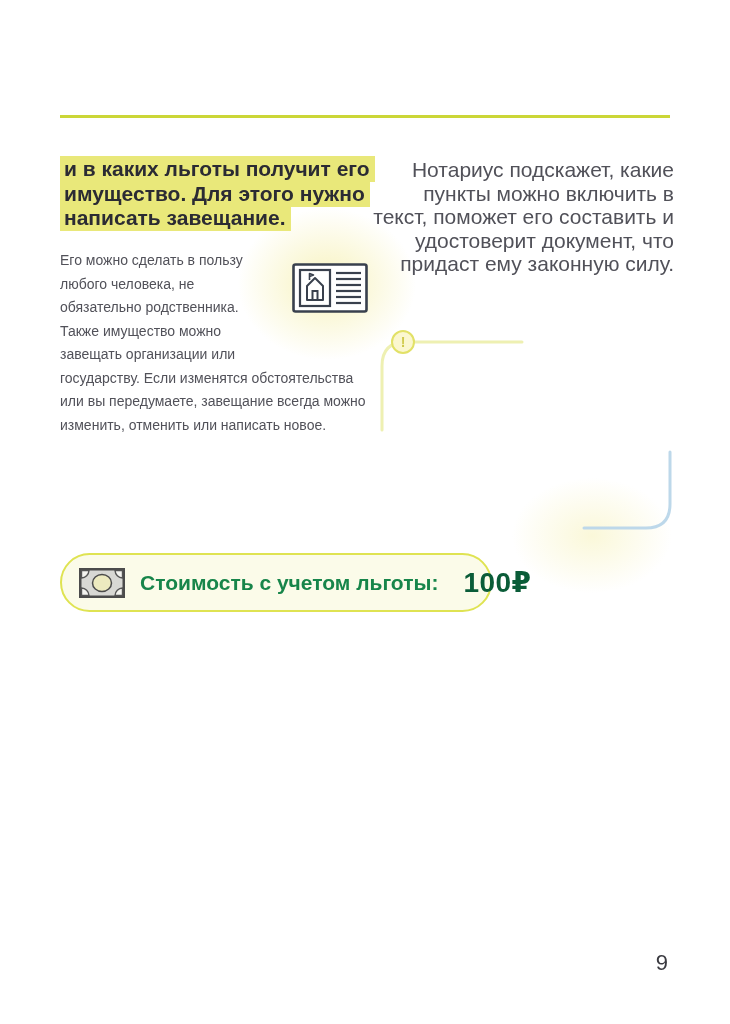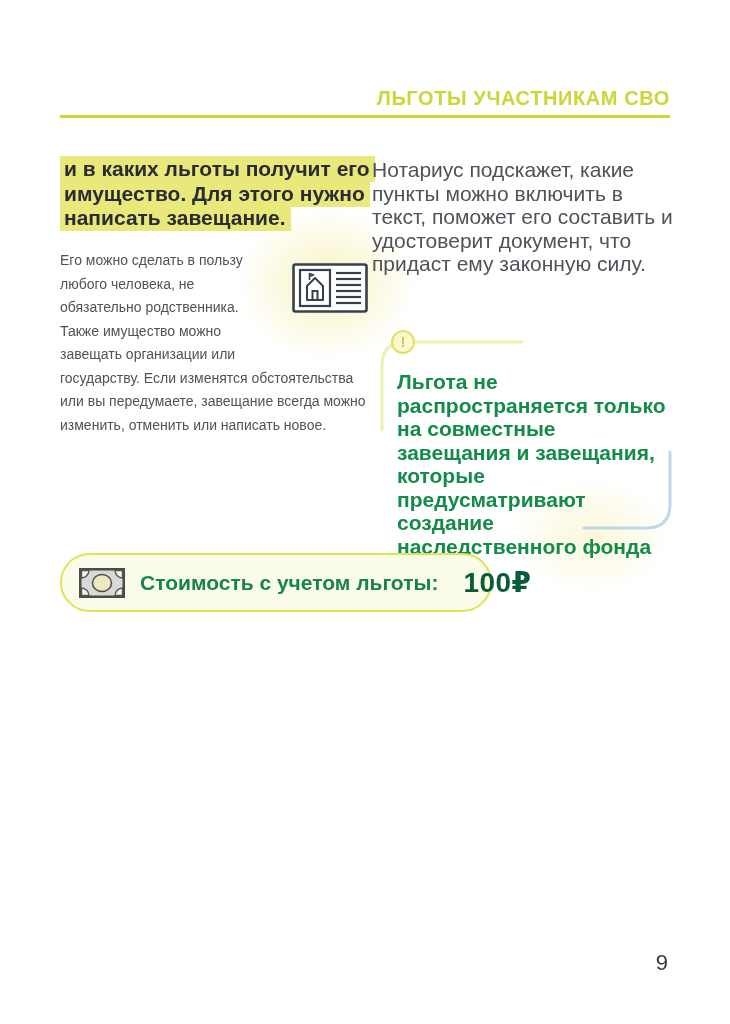--- a/index.html
+++ b/index.html
@@ -27,21 +27,21 @@
   .hl{background:#e9e87a;padding:1px 5px 2px 4px;
     -webkit-box-decoration-break:clone;box-decoration-break:clone;}
 
   .left-para{position:absolute;left:60px;top:249px;width:308px;
     font-size:14px;line-height:23.5px;color:#515159;}
   .deed-wrap{float:right;width:92px;height:96px;position:relative;}
   .deed-wrap svg{position:absolute;top:14px;right:0;}
 
   
   .right-para{position:absolute;left:372px;top:158px;width:302px;margin:0;
-    font-size:21px;line-height:23.5px;color:#515159;}
+    font-size:21px;line-height:23.5px;color:#515159;text-align:right;}
 
   .note-card{position:absolute;left:372px;top:326px;width:312px;height:212px;}
   .card-lines{position:absolute;left:0;top:0;}
   .note-icon{
     position:absolute;left:19px;top:4px;width:24px;height:24px;box-sizing:border-box;
     border-radius:50%;background:#fbf7cf;border:2px solid #e2e167;
     display:flex;align-items:center;justify-content:center;
     font-size:14px;font-weight:bold;color:#cfc94a;line-height:1;
   }
   .note-text{position:absolute;left:25px;top:44px;width:272px;margin:0;
@@ -61,21 +61,20 @@
   .page-num{position:absolute;top:950px;right:62px;font-size:22px;color:#3a3a40;}
 </style>
 </head>
 <body>
 
 <div class="page">
 
   <div class="glow glow-1"></div>
   <div class="glow glow-2"></div>
 
-  <h1 class="header-title">ЛЬГОТЫ УЧАСТНИКАМ СВО</h1>
   <div class="header-rule"></div>
 
   <p class="lead"><span class="hl">и в каких льготы получит его имущество. Для этого нужно написать завещание.</span></p>
 
   <div class="left-para">
     <span class="deed-wrap">
       <svg width="76" height="50" viewBox="0 0 76 50" aria-hidden="true">
         <rect x="1.5" y="1.5" width="73" height="47" rx="2" fill="#ffffff" stroke="#39404d" stroke-width="2.6"></rect>
         <rect x="8" y="7" width="30" height="36" fill="#ffffff" stroke="#39404d" stroke-width="2.2"></rect>
         <path d="M15 23 L23 15 L31 23 V37 H15 Z" fill="none" stroke="#39404d" stroke-width="2" stroke-linejoin="round"></path>
@@ -95,21 +94,20 @@
   <p class="right-para">Нотариус подскажет, какие пункты можно включить в текст, поможет его составить и удостоверит документ, что придаст ему законную силу.</p>
 
   <div class="note-card">
     <svg class="card-lines" width="312" height="212" viewBox="0 0 312 212" aria-hidden="true">
       <path d="M150 16 H34 Q10 16 10 40 V104" fill="none" stroke="#eef0b2" stroke-width="3" stroke-linecap="round"></path>
       <path d="M298 126 V178 Q298 202 274 202 H212" fill="none" stroke="#bdd8ea" stroke-width="3" stroke-linecap="round"></path>
     </svg>
     <div class="note-icon">
         <span>!</span>
       </div>
-    <p class="note-text">Льгота не распространяется только на совместные завещания и завещания, которые предусматривают создание наследственного фонда</p>
   </div>
 
   <div class="badge">
     <span class="banknote">
       <svg width="46" height="30" viewBox="0 0 46 30" aria-hidden="true">
         <rect x="1.25" y="1.25" width="43.5" height="27.5" fill="#d8d8d4" stroke="#4b4b4b" stroke-width="2.5"></rect>
         <path d="M2.5 10 A8 8 0 0 0 10 2.5 L2.5 2.5 Z" fill="#f4f4f0" stroke="#555555" stroke-width="1.4"></path>
         <path d="M43.5 10 A8 8 0 0 1 36 2.5 L43.5 2.5 Z" fill="#f4f4f0" stroke="#555555" stroke-width="1.4"></path>
         <path d="M2.5 20 A8 8 0 0 1 10 27.5 L2.5 27.5 Z" fill="#f4f4f0" stroke="#555555" stroke-width="1.4"></path>
         <path d="M43.5 20 A8 8 0 0 0 36 27.5 L43.5 27.5 Z" fill="#f4f4f0" stroke="#555555" stroke-width="1.4"></path>

